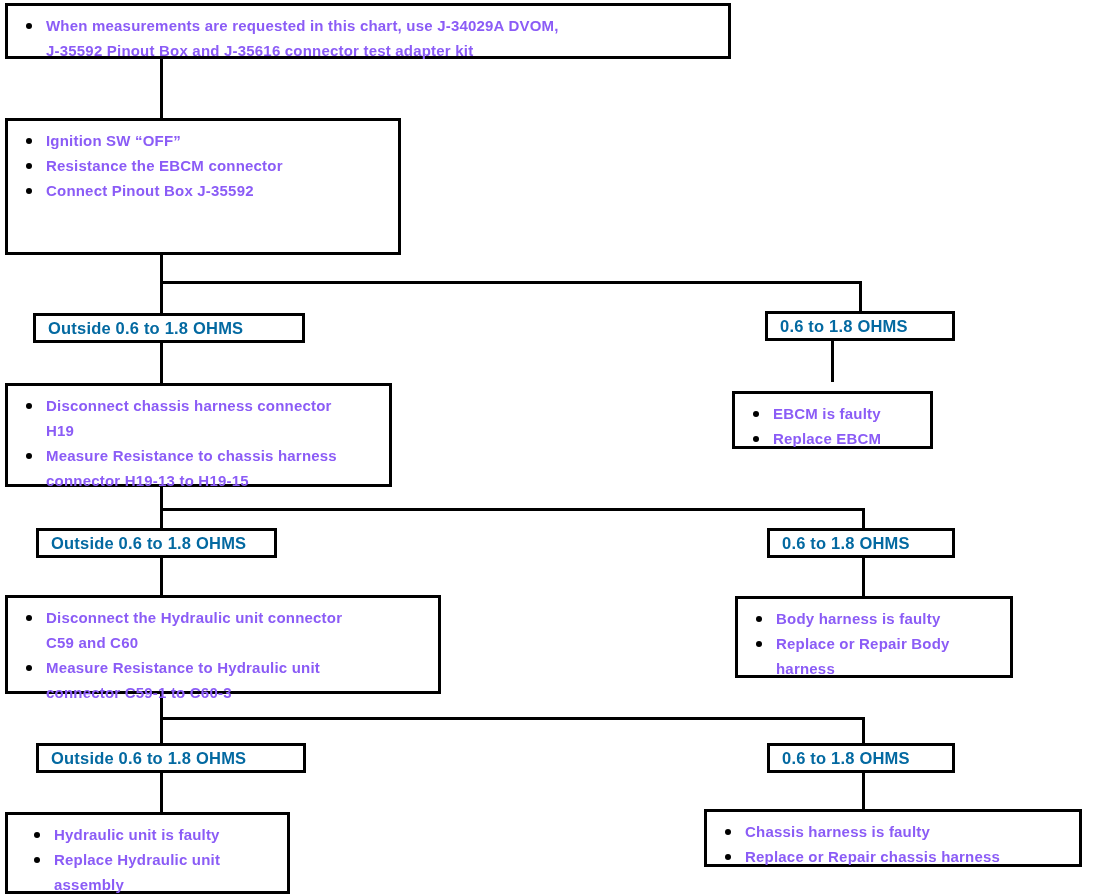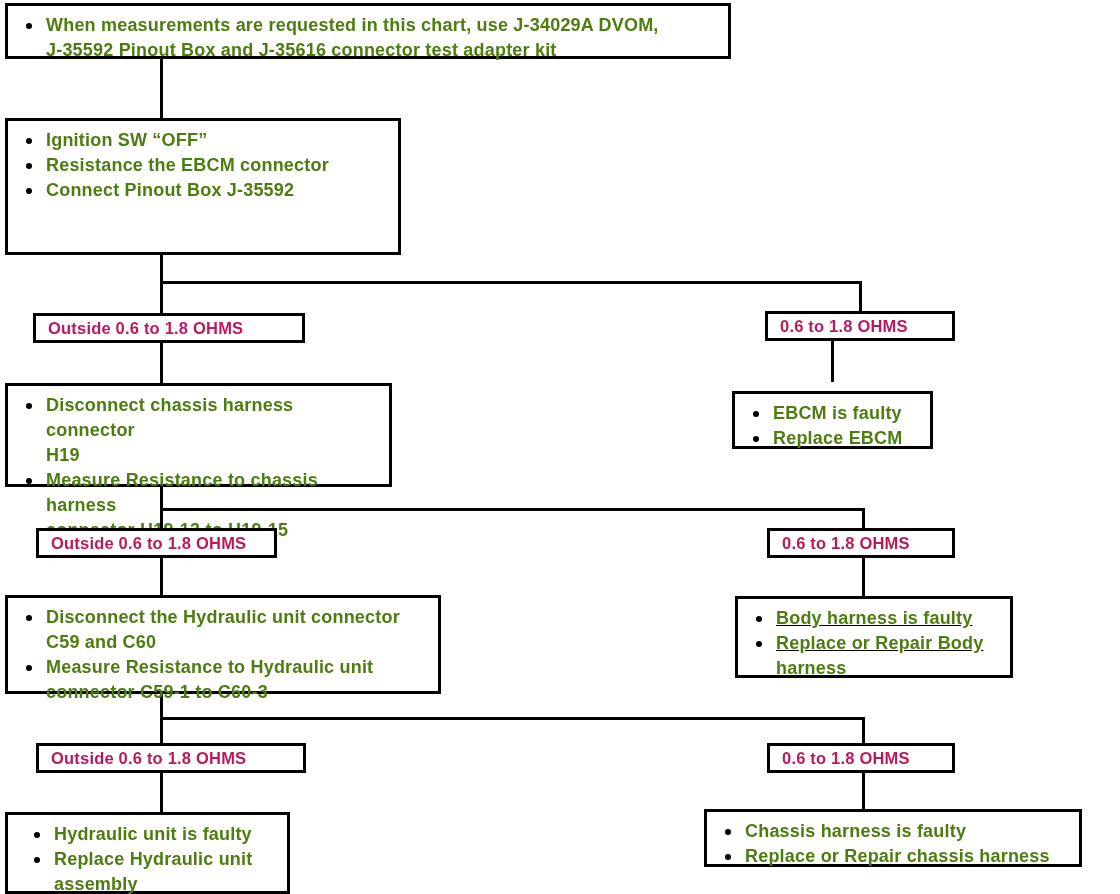--- a/index.html
+++ b/index.html
@@ -25,25 +25,25 @@
     z-index: 5;
   }
   .bullets {
     list-style: none;
     margin: 0;
     padding: 0;
   }
   .bullets li {
     position: relative;
     padding-left: 34px;
-    font-size: 18px;
+    font-size: 15px;
     font-weight: bold;
     line-height: 25px;
     letter-spacing: 0.2px;
-    color: #4d7c0f;
+    color: #8b5cf6;
   }
   .bullets li::before {
     content: "";
     position: absolute;
     left: 14px;
     top: 10px;
     width: 6px;
     height: 6px;
     border-radius: 50%;
     background: #000000;
@@ -51,21 +51,21 @@
   .box-inner {
     padding: 7px 8px 7px 4px;
   }
   .label-box {
     display: flex;
     align-items: center;
   }
   .label-text {
     font-size: 16.5px;
     font-weight: bold;
-    color: #be185d;
+    color: #0369a1;
     letter-spacing: 0.2px;
     padding-left: 12px;
     white-space: nowrap;
   }
   .vline {
     position: absolute;
     width: 3px;
     background: #000000;
     z-index: 1;
   }
@@ -161,21 +161,21 @@
   </div>
 
   <div class="box label-box" style="left:36px; top:528px; width:241px; height:30px;">
     <span class="label-text">Outside 0.6 to 1.8 OHMS</span>
   </div>
 
   <div class="box label-box" style="left:767px; top:528px; width:188px; height:30px;">
     <span class="label-text">0.6 to 1.8 OHMS</span>
   </div>
 
-  <div class="box" style="left:735px; top:596px; width:278px; height:82px;text-decoration:underline;">
+  <div class="box" style="left:735px; top:596px; width:278px; height:82px;">
     <div class="box-inner">
       <ul class="bullets">
         <li>Body harness is faulty</li>
         <li>
           <span>Replace or Repair Body</span><br>
           <span>harness</span>
         </li>
       </ul>
     </div>
   </div>

